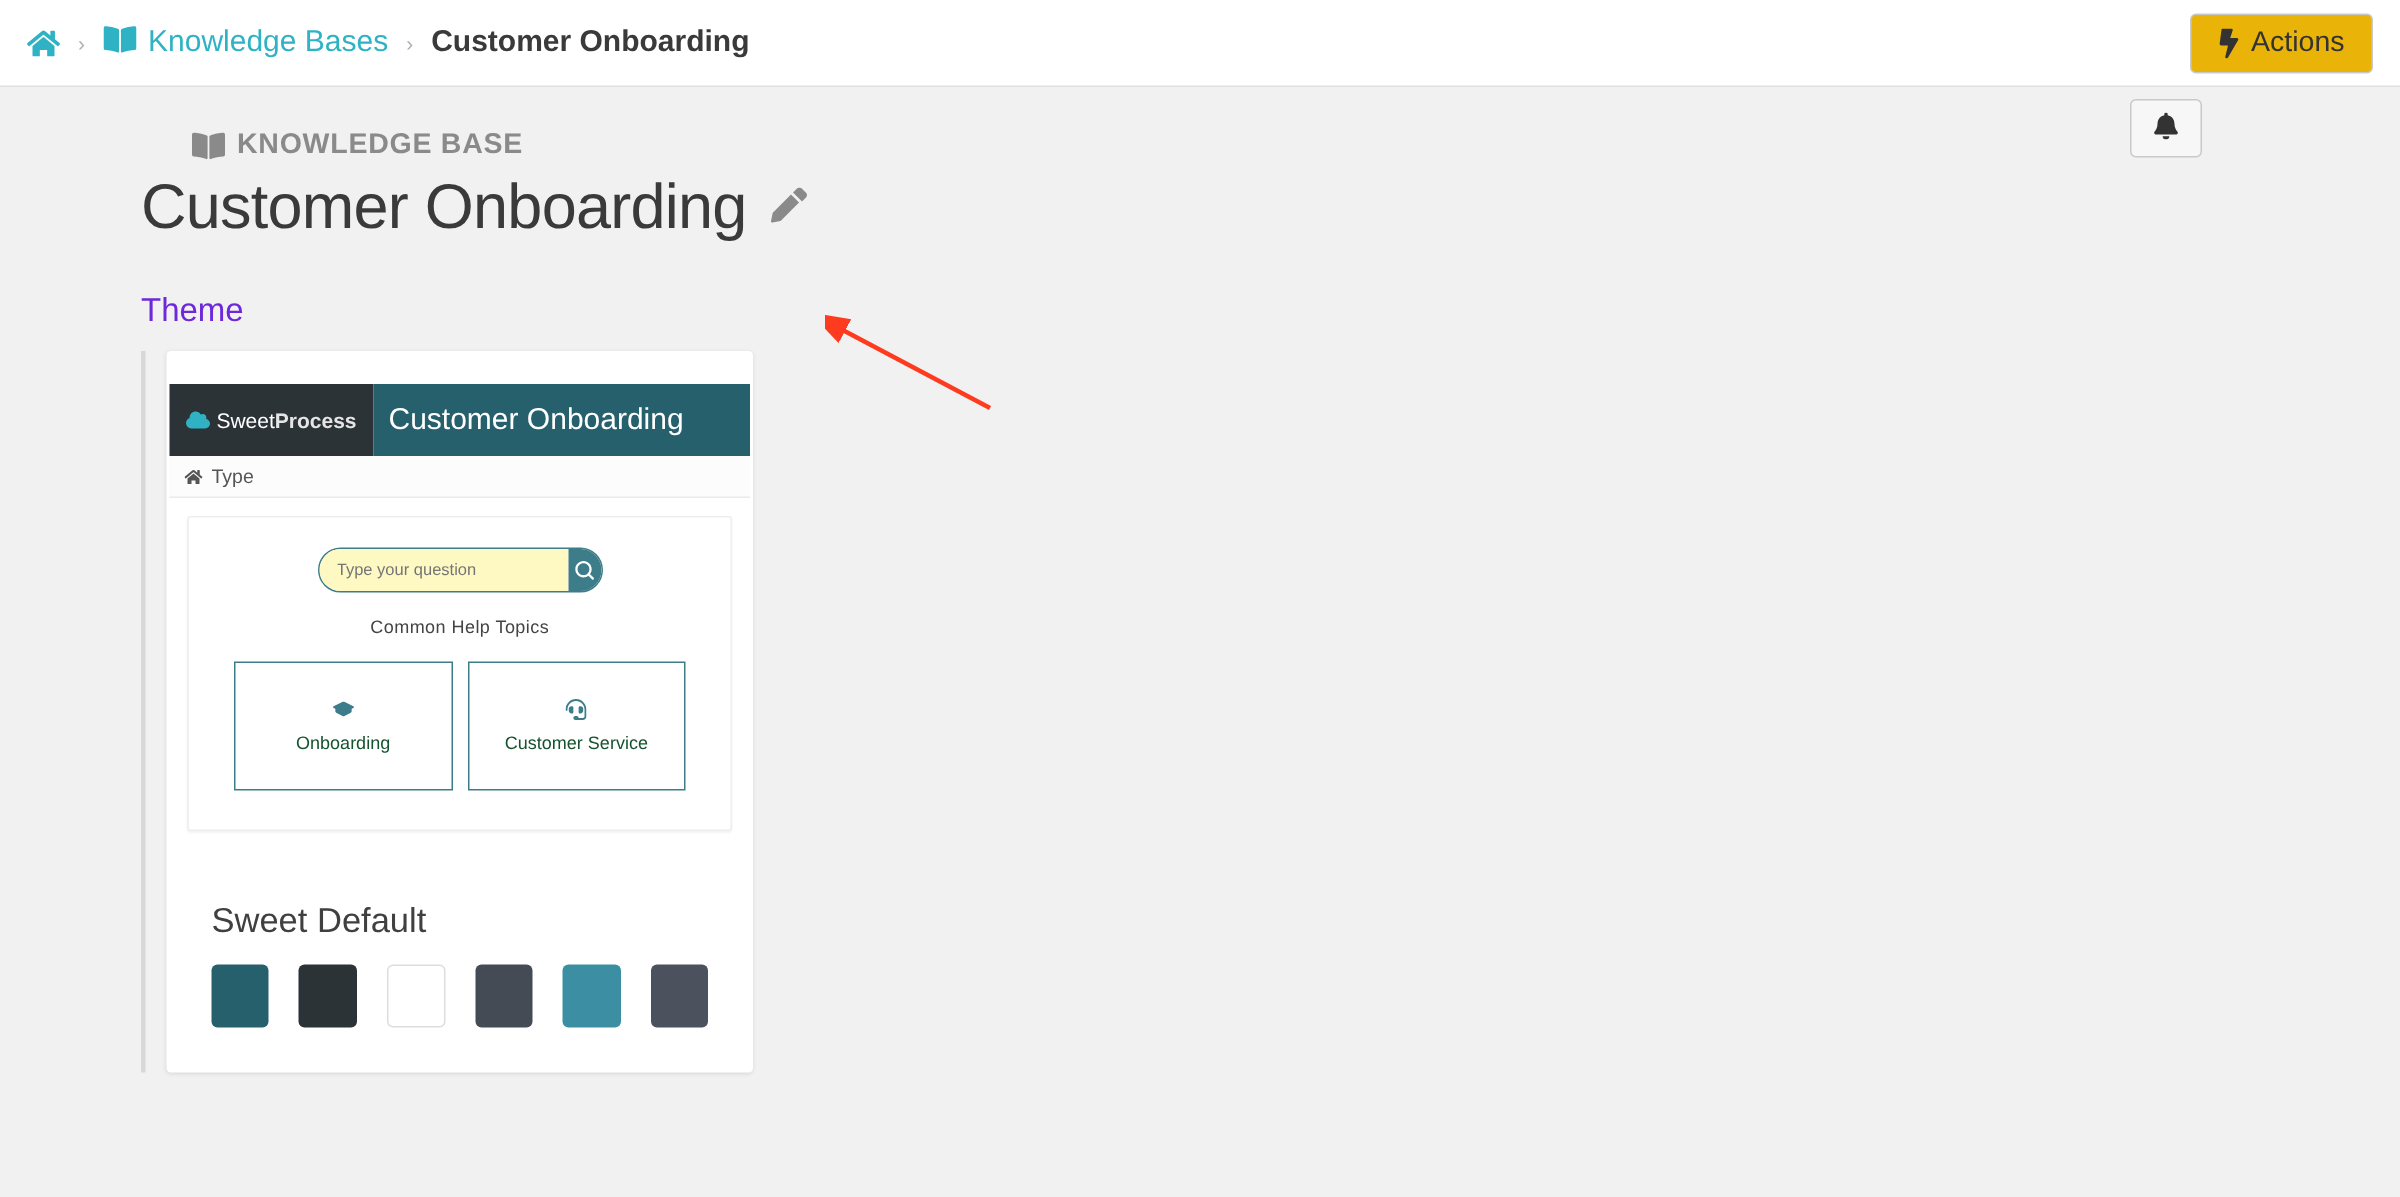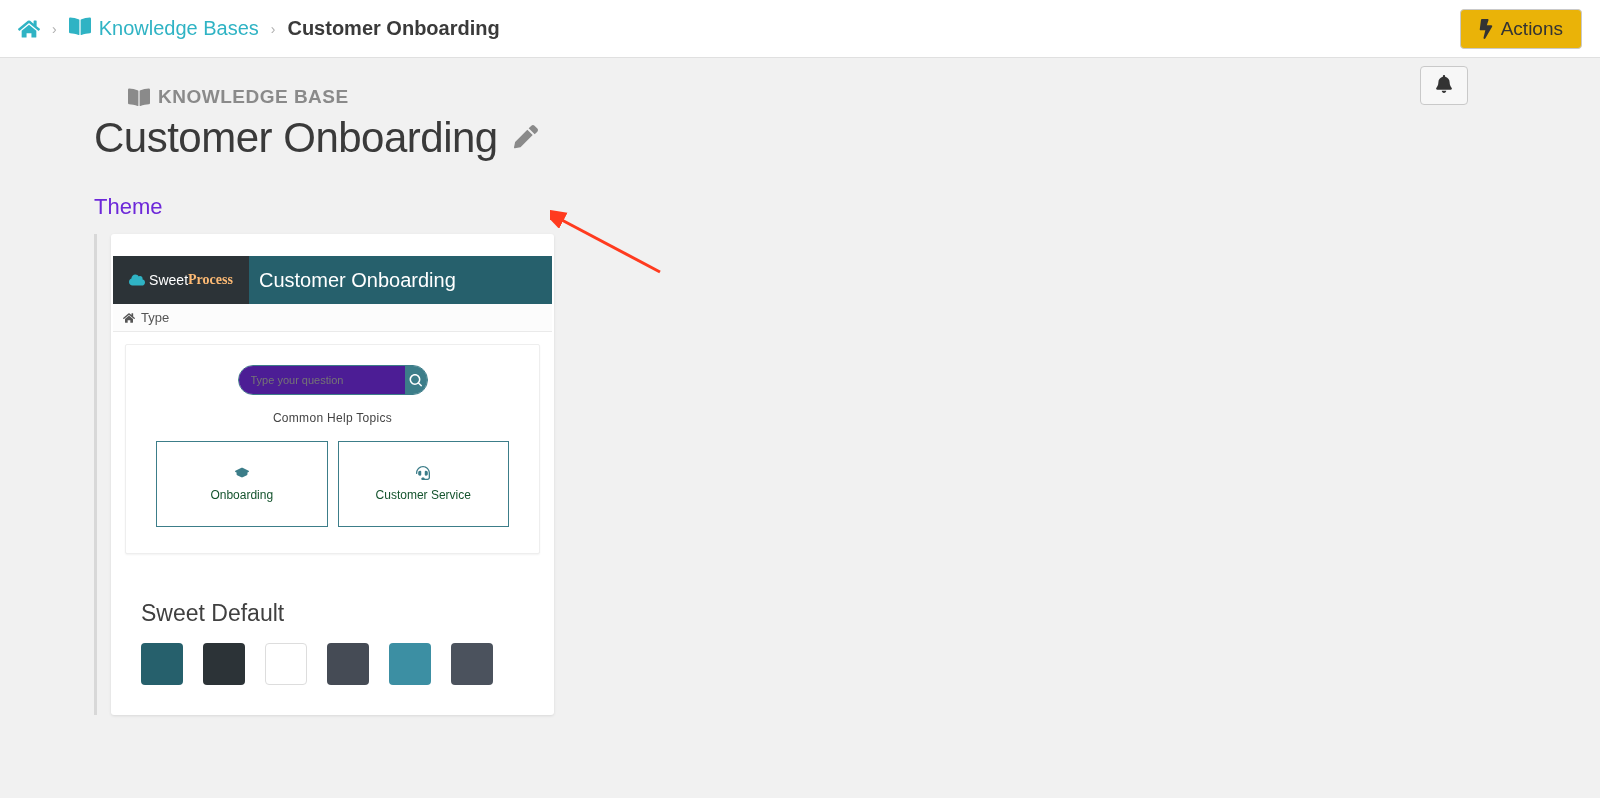--- a/index.html
+++ b/index.html
@@ -38,34 +38,34 @@
   .page-title-row { display: flex; align-items: center; gap: 12px; margin-top: 6px; }
   .page-title { font-size: 42px; font-weight: 400; color: #3a3a3a; letter-spacing: -0.5px; }
   .edit-btn svg { width: 24px; height: 24px; fill: #8a8a8a; }
   .edit-btn { background: none; border: none; cursor: pointer; padding: 4px; }
   .bell-btn { position: absolute; right: 132px; top: 8px; border: 1px solid #c9c9c9; border-radius: 4px; background: #f7f7f7; padding: 8px 14px; cursor: pointer; }
   .bell-btn svg { width: 18px; height: 18px; fill: #333; }
 
   .section-heading { font-size: 22px; color: #6d28d9; margin-top: 32px; font-weight: 400; }
 
   
-  .theme-area { border-left: 3px solid #d8d8d8; margin-top: 14px; padding-left: 14px; width: 460px; }
+  .theme-area { border-left: 3px solid #d8d8d8; margin-top: 14px; padding-left: 14px; width: 408px; }
   .preview-card { background: #fff; border-radius: 3px; box-shadow: 0 1px 3px rgba(0,0,0,0.1); padding: 22px 0 0 0; }
   .preview-header { display: flex; height: 48px; }
   .brand-block { background: #2c3337; color: #fff; display: flex; align-items: center; justify-content: center; flex:0 0 136px; font-size: 14px; }
   .brand-block .sweet { color:#fff; font-weight:400; }
-  .brand-block .process { color:#fdba74; font-weight:700;font-family:Liberation Serif, serif; }
+  .brand-block .process { color:#e5e5e5; font-weight:700; }
   .brand-block svg { width:16px; height:16px; fill:#2fb3c4; margin-right:4px; }
   .title-block { background: #26606c; color: #fff; flex: 1; display: flex; align-items: center; padding-left: 10px; font-size: 20px; }
   .preview-helpbar { display: flex; align-items: center; gap: 6px; padding: 6px 10px; font-size: 13px; color: #555; border-bottom: 1px solid #eaeaea; background:#fcfcfc; }
   .preview-helpbar svg { width: 12px; height: 12px; fill: #555; }
   .preview-body { background: #fff; margin: 12px; border: 1px solid #eee; border-radius: 2px; padding: 20px 30px 26px; box-shadow: 0 1px 2px rgba(0,0,0,0.05); }
   .search-wrap { display:flex; justify-content:center; }
   .search-pill { display: flex; align-items: stretch; border: 1px solid #3c7d89; border-radius: 18px; overflow: hidden; width: 190px; height: 30px; }
-  .search-pill input { border: none; outline: none; padding: 0 12px; font-size: 11px; color: #888; flex: 1; background: #4c1d95; }
+  .search-pill input { border: none; outline: none; padding: 0 12px; font-size: 11px; color: #888; flex: 1; background: #fef9c3; }
   .search-pill .sbtn { background: #3c7d89; width: 34px; display: flex; align-items: center; justify-content: center; }
   .search-pill .sbtn svg { width: 13px; height: 13px; fill: #fff; }
   .common-label { text-align: center; font-size: 12px; color: #444; margin-top: 16px; letter-spacing: 0.3px; }
   .topic-grid { display: flex; gap: 10px; margin-top: 16px; }
   .topic-card { flex: 1; border: 1px solid #3c7d89; height: 86px; display: flex; flex-direction: column; align-items: center; justify-content: center; gap: 8px; color: #14532d; font-size: 12px; text-align:center; }
   .topic-card svg { width: 14px; height: 14px; fill: #3c7d89; }
 
   .theme-name-row { display: flex; align-items:center; margin-top: 46px; padding: 0 30px 0 30px; }
   .theme-name { font-size: 23px; color: #404040; font-weight: 400; }
   .swatch-row { display: flex; gap: 20px; padding: 16px 30px 30px; }

